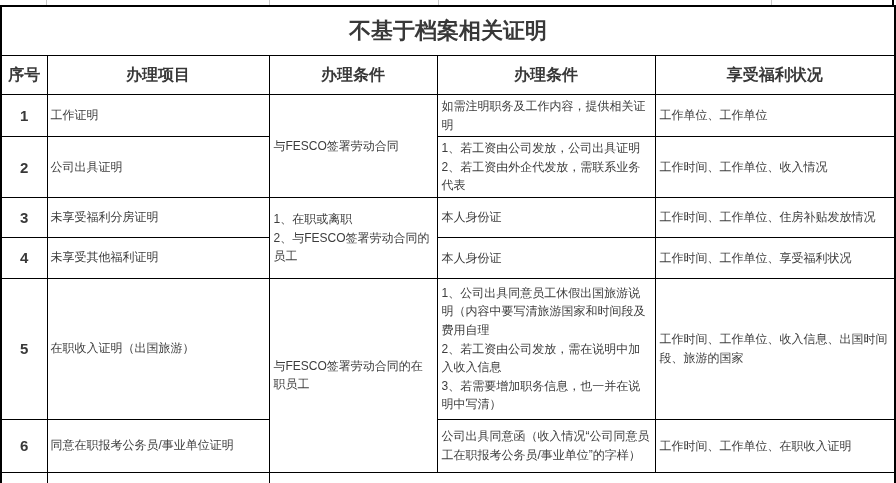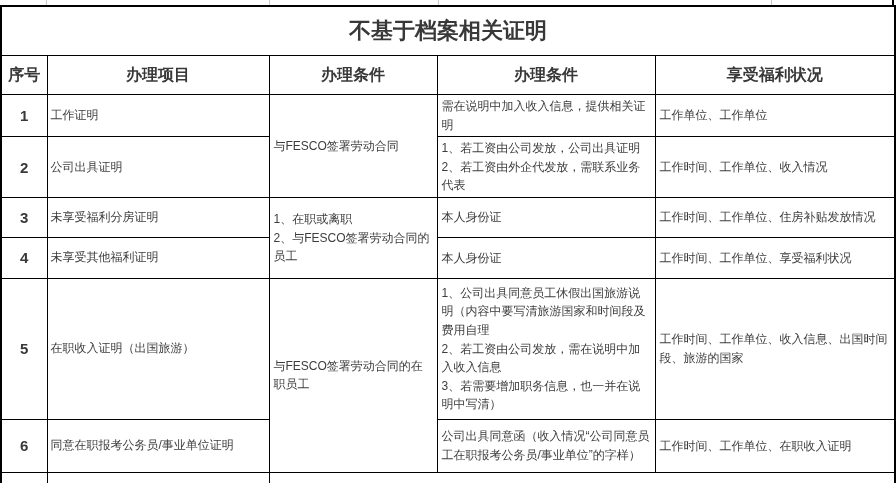--- a/index.html
+++ b/index.html
@@ -78,21 +78,21 @@
     <th class="hdr">办理项目</th>
     <th class="hdr">办理条件</th>
     <th class="hdr">办理条件</th>
     <th class="hdr">享受福利状况</th>
   </tr>
 
   <tr class="r1">
     <td class="no">1</td>
     <td class="item">工作证明</td>
     <td class="cond" rowspan="2">与FESCO签署劳动合同</td>
-    <td class="mat">需在说明中加入收入信息，提供相关证明</td>
+    <td class="mat">如需注明职务及工作内容，提供相关证明</td>
     <td class="kw">工作单位、工作单位</td>
   </tr>
 
   <tr class="r2">
     <td class="no">2</td>
     <td class="item">公司出具证明</td>
     <td class="mat">1、若工资由公司发放，公司出具证明
 2、若工资由外企代发放，需联系业务代表</td>
     <td class="kw">工作时间、工作单位、收入情况</td>
   </tr>

